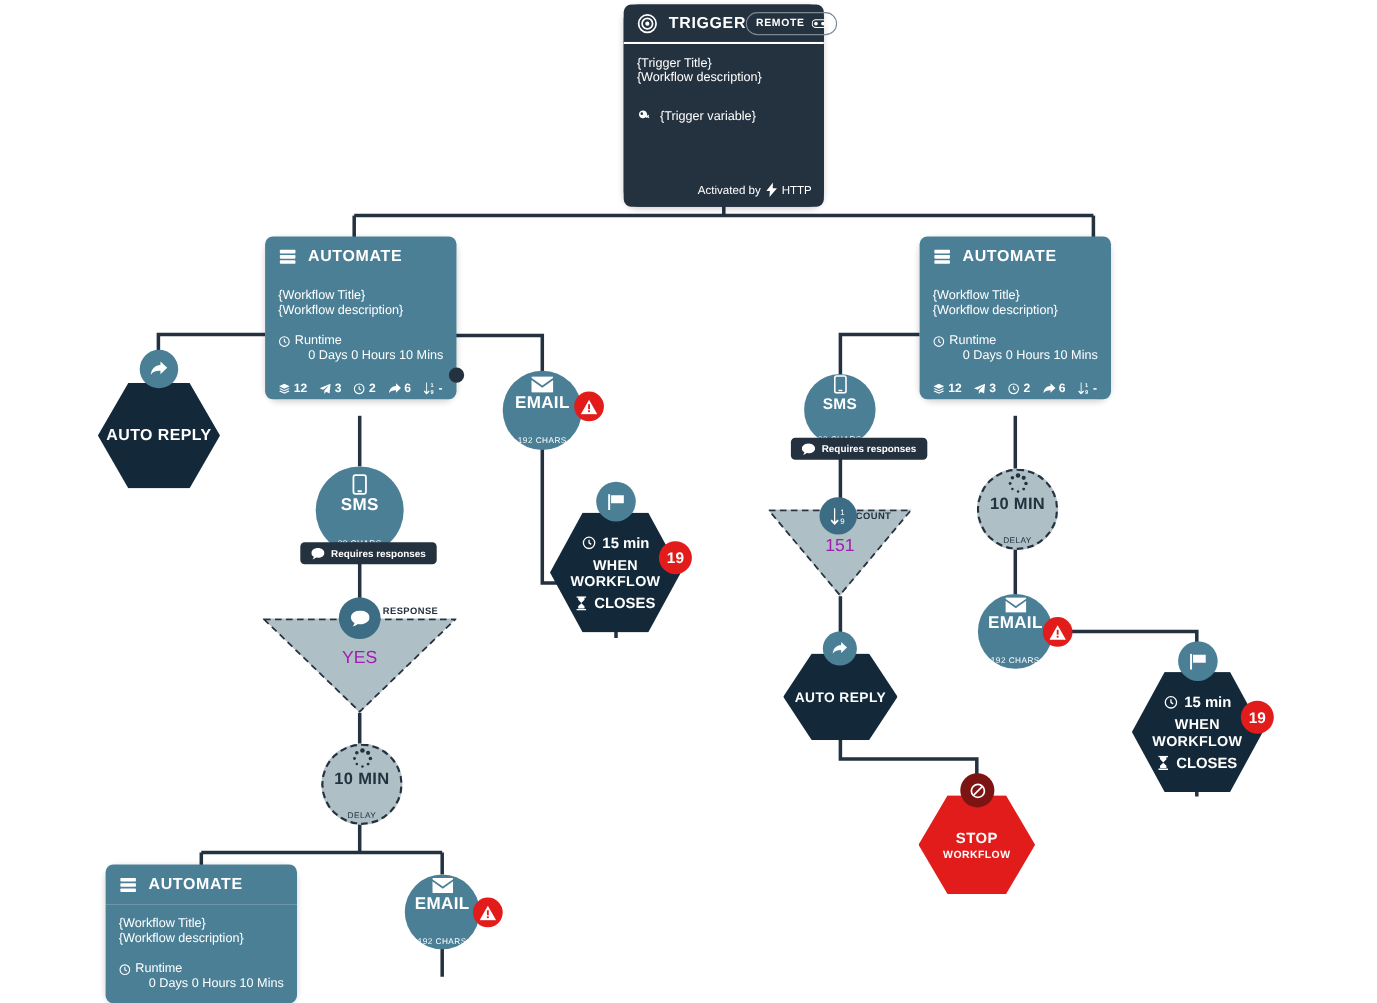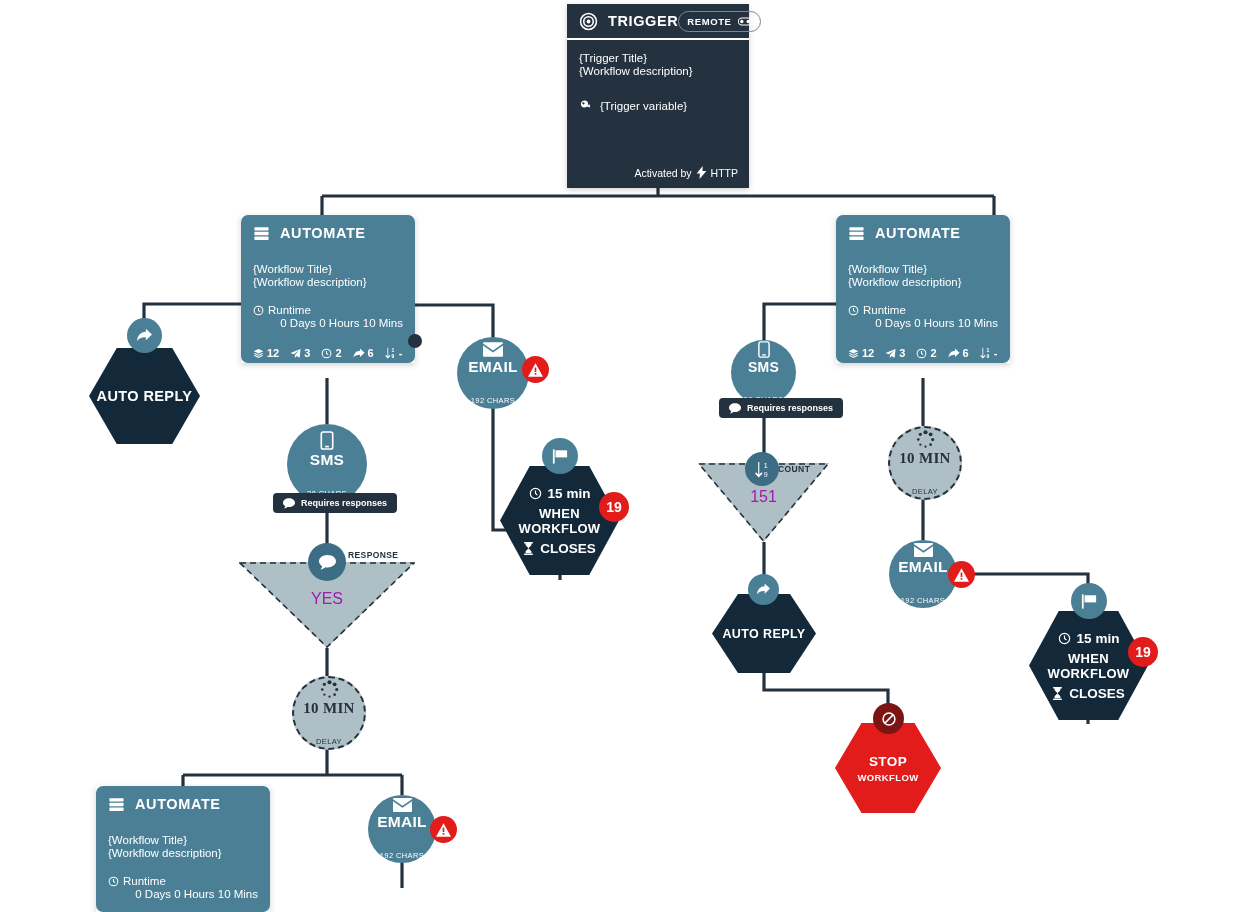--- a/index.html
+++ b/index.html
@@ -14,21 +14,21 @@
     background:#ffffff;
     overflow:hidden;
   }
 
   
   #wires{position:absolute;left:0;top:0;width:1252px;height:912px;}
 
   
   .card{
     position:absolute;
-    border-radius:0;
+    border-radius:14px;
     overflow:visible;
     box-shadow:0 2px 6px rgba(0,0,0,.18);
   }
   .card-head{
     height:36px;
     border-radius:7px 7px 0 0;
     display:flex;
     align-items:center;
     padding-left:12px;
     box-sizing:border-box;
@@ -107,21 +107,21 @@
     position:absolute;background:#24313f;color:#fff;border-radius:4px;
     height:20px;display:flex;align-items:center;gap:6px;
     padding:0 10px;font-size:9px;font-weight:bold;white-space:nowrap;
   }
 
   
   .delay{
     background:#aebfc6;border:2px dashed #24313f;
     color:#24313f;
   }
-  .delay .c-label{font-size:15px;font-weight:bold;color:#24313f;font-family:Liberation Serif, serif;}
+  .delay .c-label{font-size:15px;font-weight:bold;color:#24313f;}
   .delay .c-sub{font-size:7.5px;color:#24313f;}
 
   
   .hex{
     position:absolute;
     display:flex;flex-direction:column;align-items:center;justify-content:center;
     color:#fff;text-align:center;
     clip-path:polygon(25% 0%,75% 0%,100% 50%,75% 100%,25% 100%,0% 50%);
   }
   .hex.dark{background:#13293a;}

